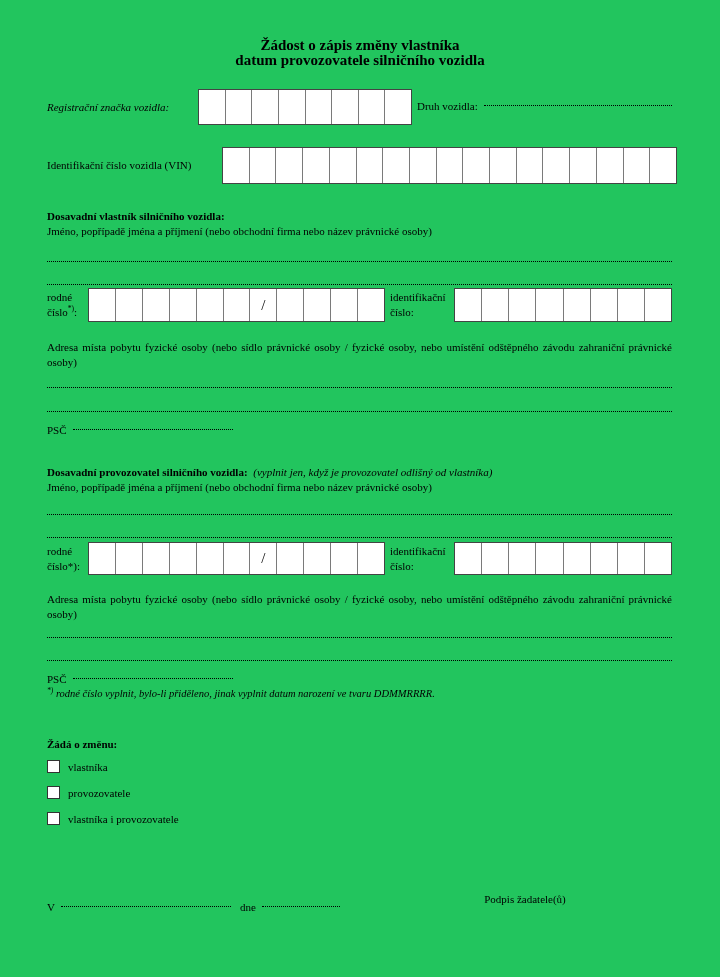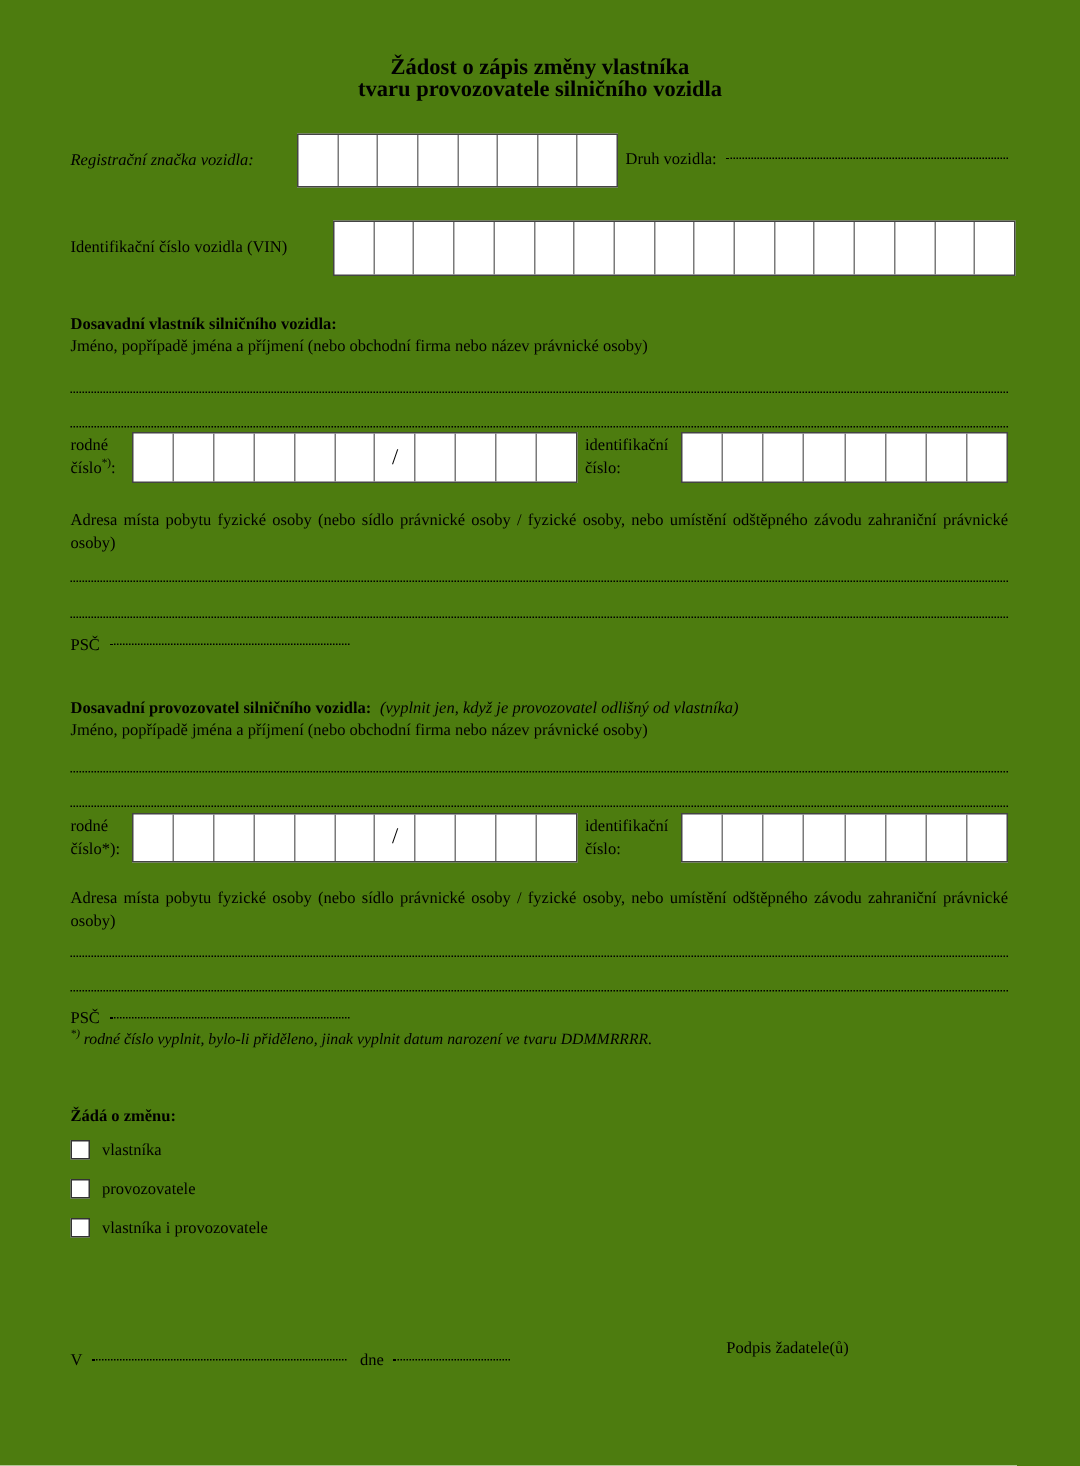--- a/index.html
+++ b/index.html
@@ -1,18 +1,18 @@
 <!DOCTYPE html>
 <html><head>
 <meta charset="utf-8">
 <style>
   * { margin:0; padding:0; box-sizing:border-box; }
   html,body { background:#fff; }
   .page {
-    position:relative; width:720px; height:977px; background:#4d7c0f;
+    position:relative; width:720px; height:977px; background:#22c55e;
     font-family:"Liberation Serif", serif; font-size:11px; color:#000;
     overflow:hidden;
   }
   .title {
     position:absolute; top:38px; left:0; width:720px; text-align:center;
     font-weight:700; font-size:15px; line-height:15px;
   }
   .plain { position:absolute; line-height:13px; white-space:nowrap; }
   .sec-heading { position:absolute; font-weight:700; line-height:13px; white-space:nowrap; }
   .italic { font-style:italic; font-weight:400; }
@@ -31,21 +31,21 @@
   .chk-row { position:absolute; display:flex; align-items:center; gap:8px; height:15px; }
   .chk { width:13px; height:13px; border:1px solid #333; background:#fff; flex:0 0 auto; }
 </style>
 </head>
 <body>
 
 <div class="page">
 
   <div class="title">
     <div>Žádost o zápis změny vlastníka</div>
-    <div>tvaru provozovatele silničního vozidla</div>
+    <div>datum provozovatele silničního vozidla</div>
   </div>
 
   <div>
     <div class="plain" style="top:101px;left:47px;font-style:italic;">Registrační značka vozidla:</div>
     <div class="boxgrid" style="top:89px;left:198px;width:214px;height:36px;">
         <div class="cell"></div>
         <div class="cell"></div>
         <div class="cell"></div>
         <div class="cell"></div>
         <div class="cell"></div>

